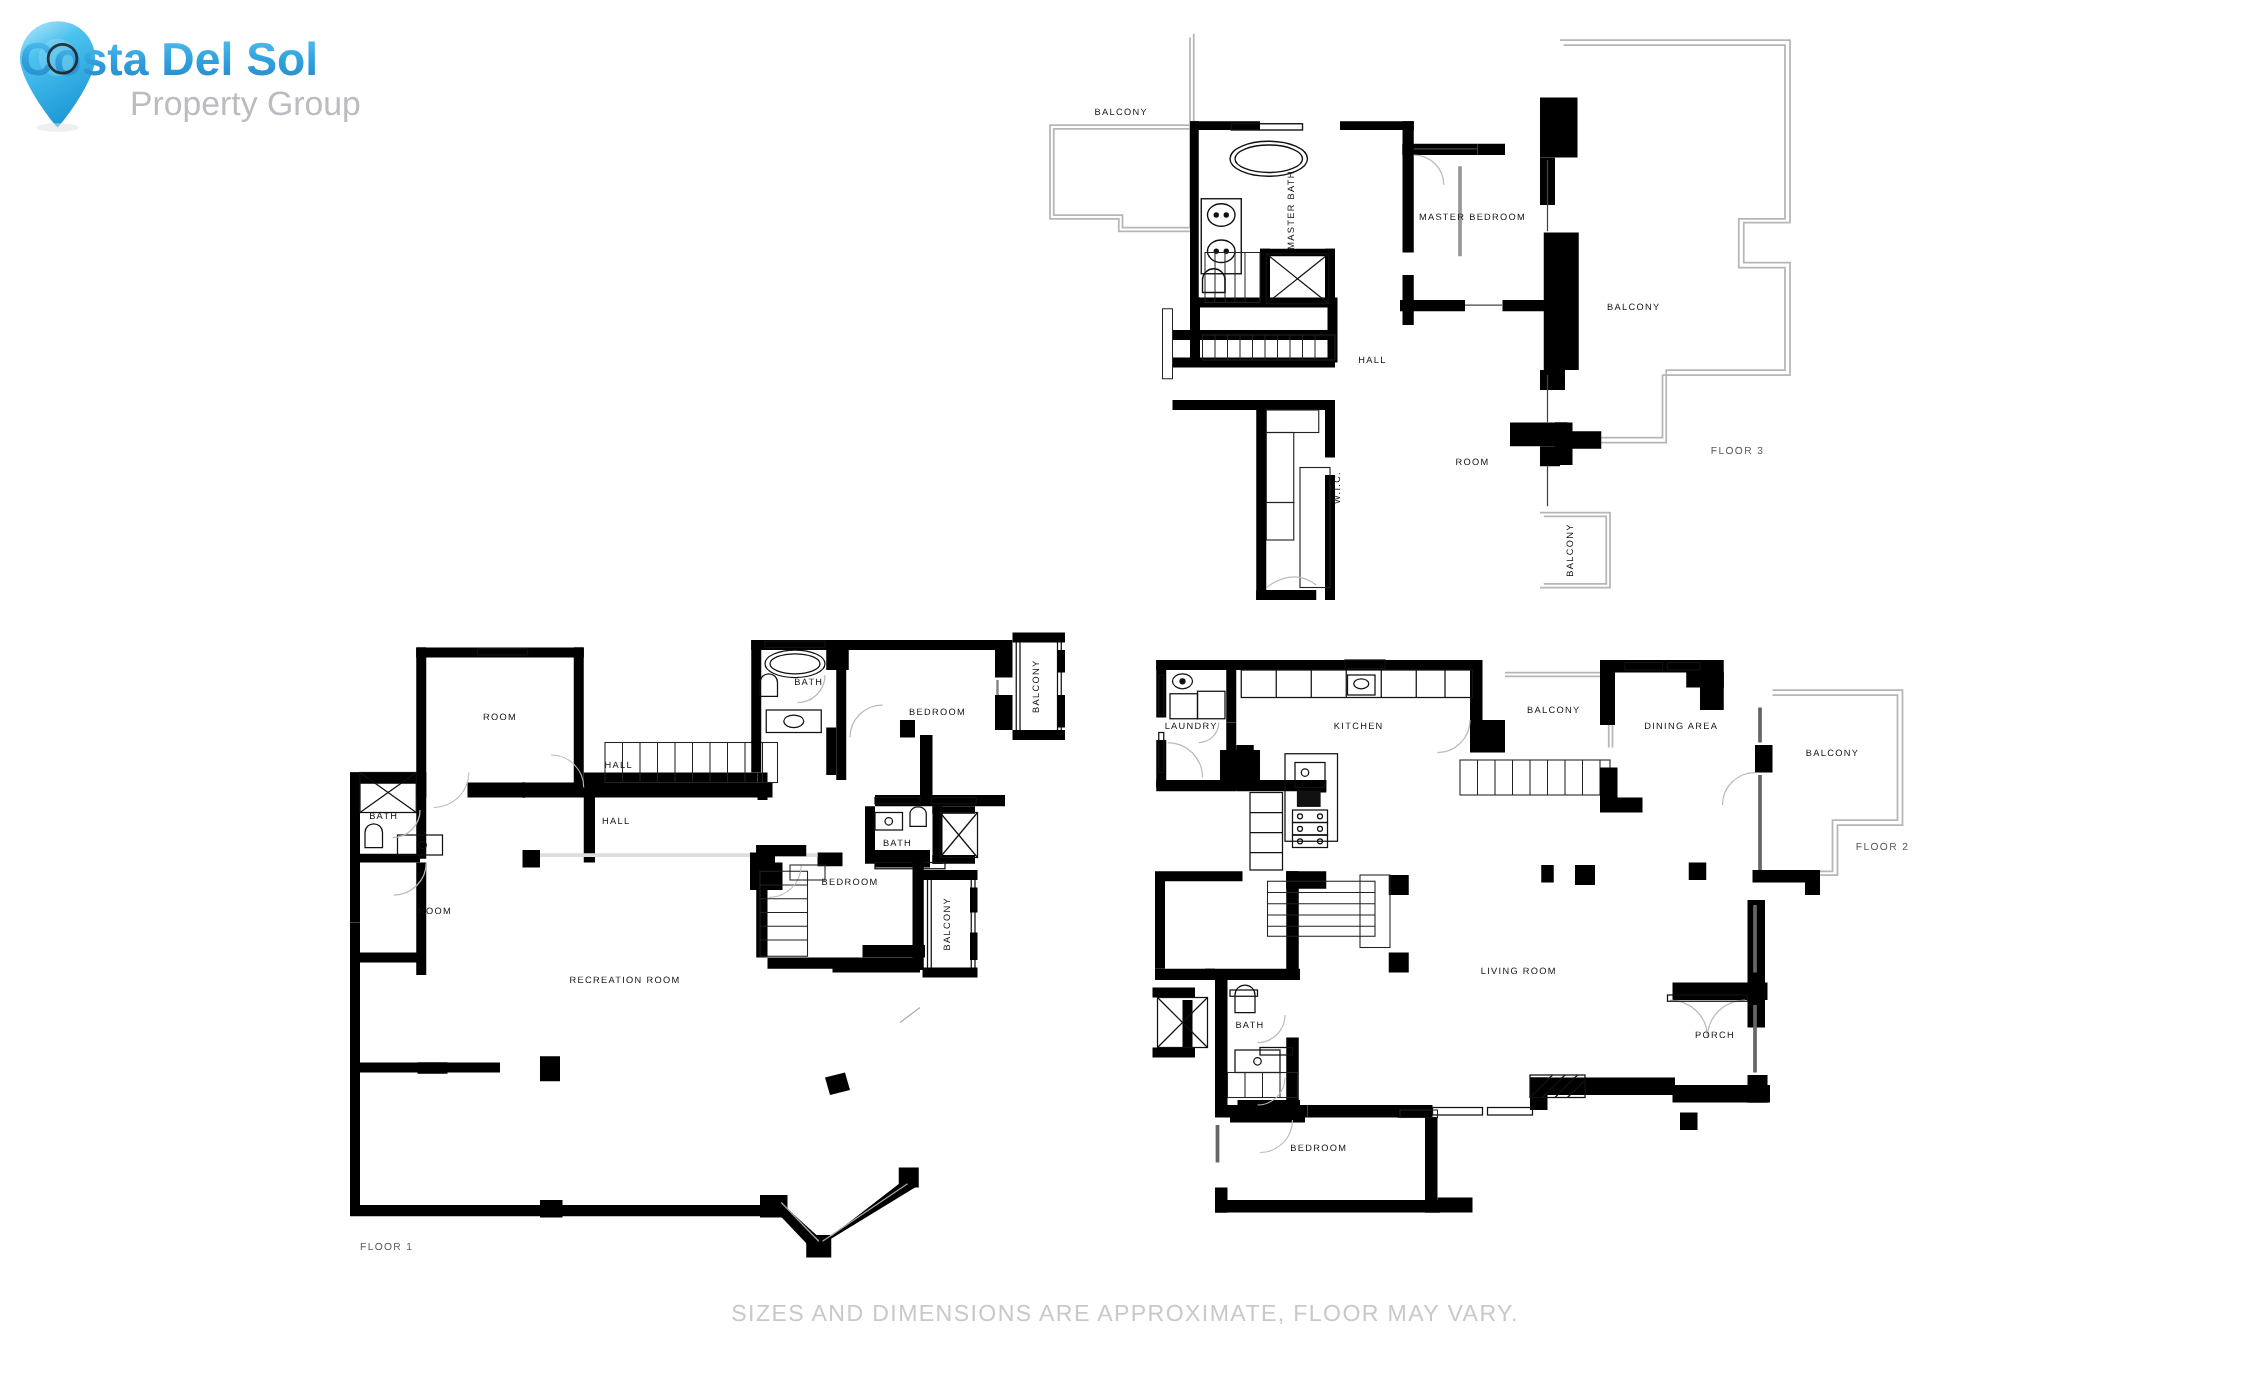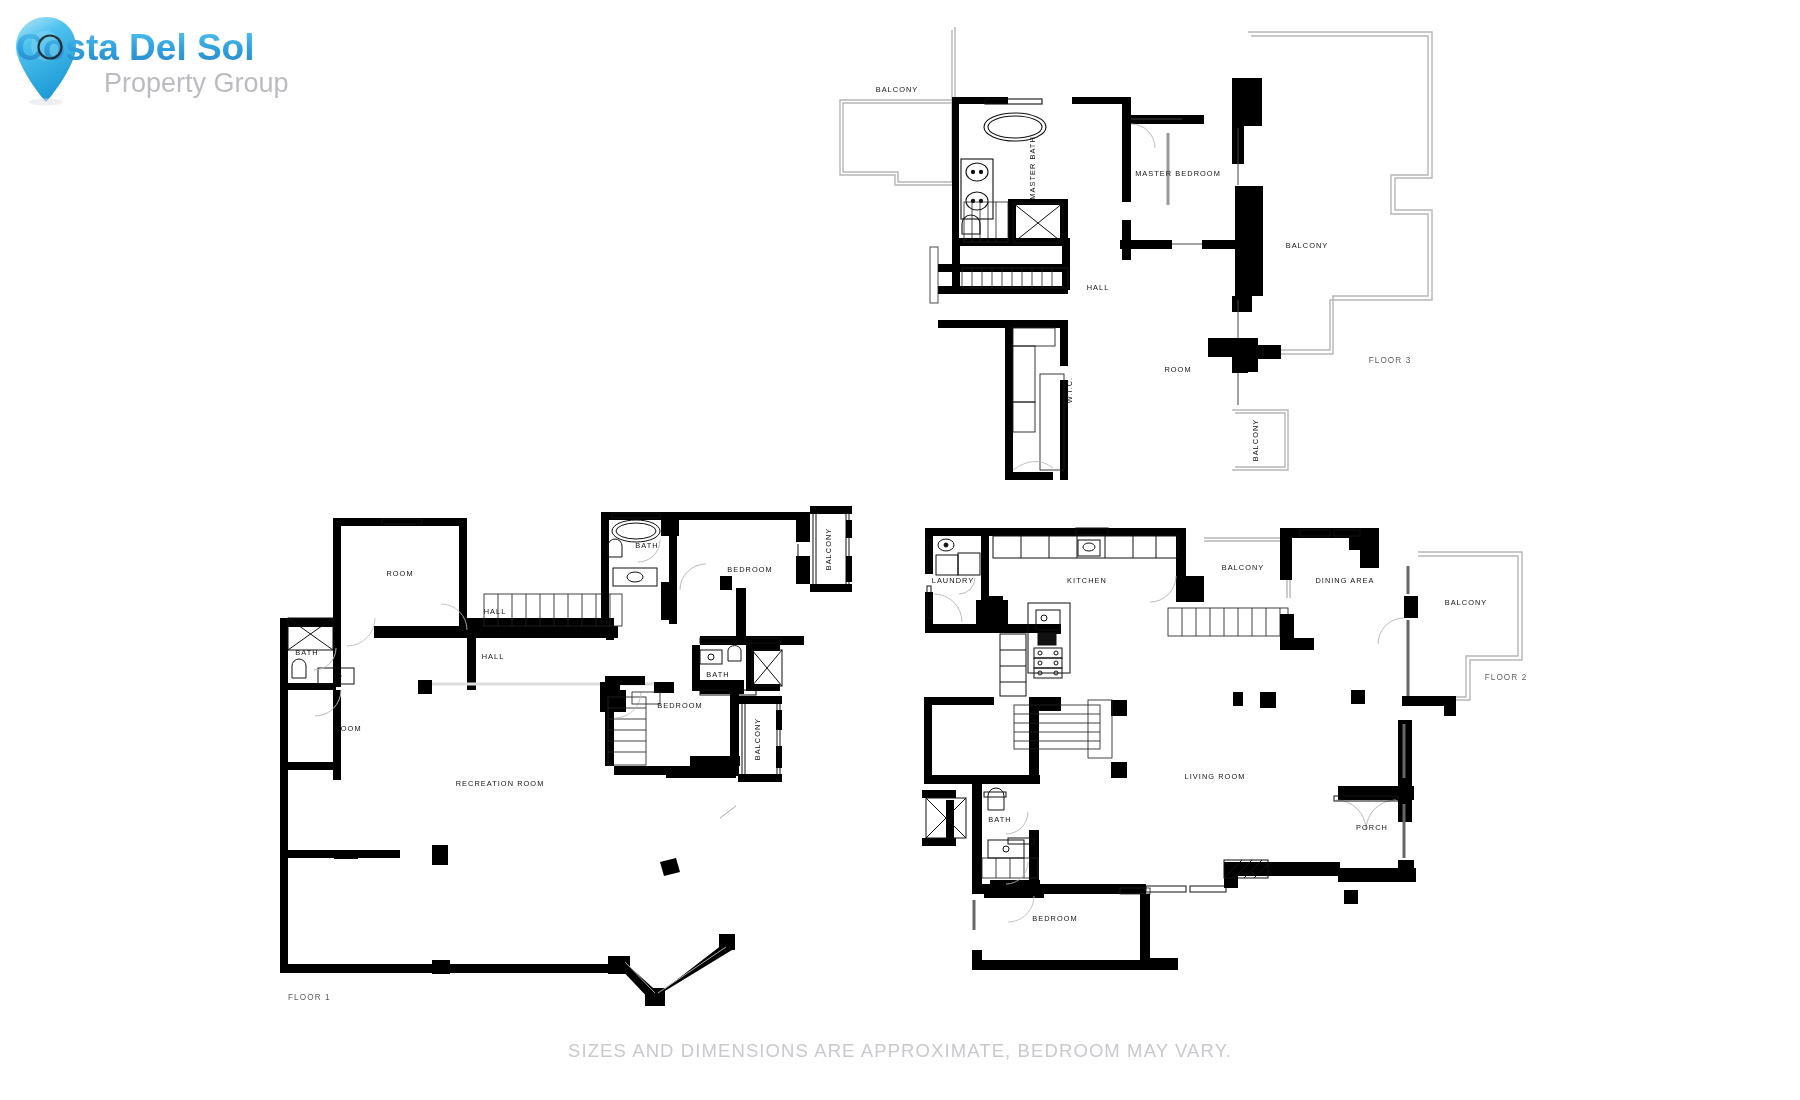--- a/index.html
+++ b/index.html
@@ -590,13 +590,13 @@
       <rect x="1140" y="894" width="10" height="76"></rect>
       <rect x="1150" y="958" width="28" height="12"></rect>
     </g>
 
     <text class="rm" x="1372" y="830" text-anchor="middle">PORCH</text>
   </g>
 
 </svg>
 </div>
 
-<div id="footer">SIZES AND DIMENSIONS ARE APPROXIMATE, BEDROOM MAY VARY.</div>
+<div id="footer">SIZES AND DIMENSIONS ARE APPROXIMATE, FLOOR MAY VARY.</div>
 
 </body></html>

